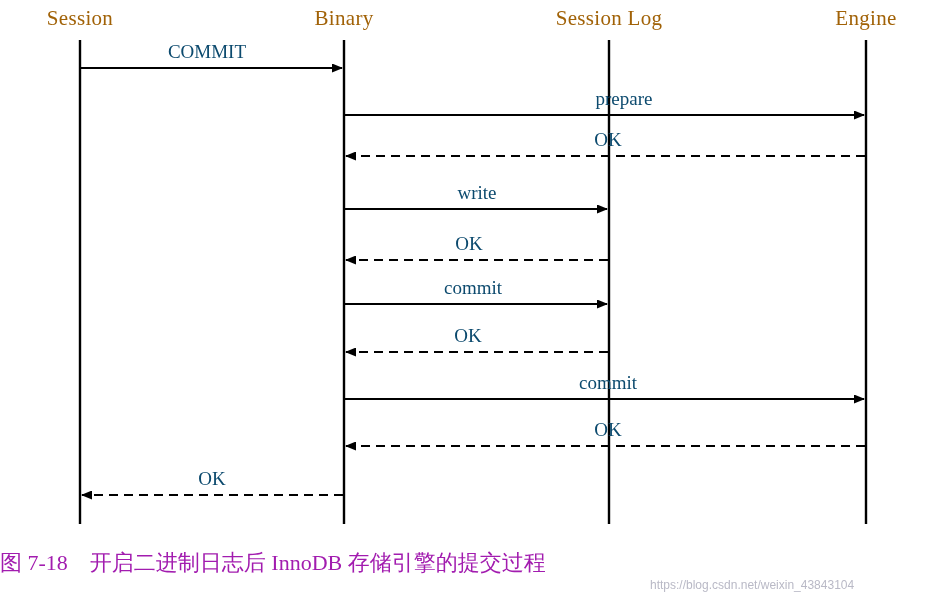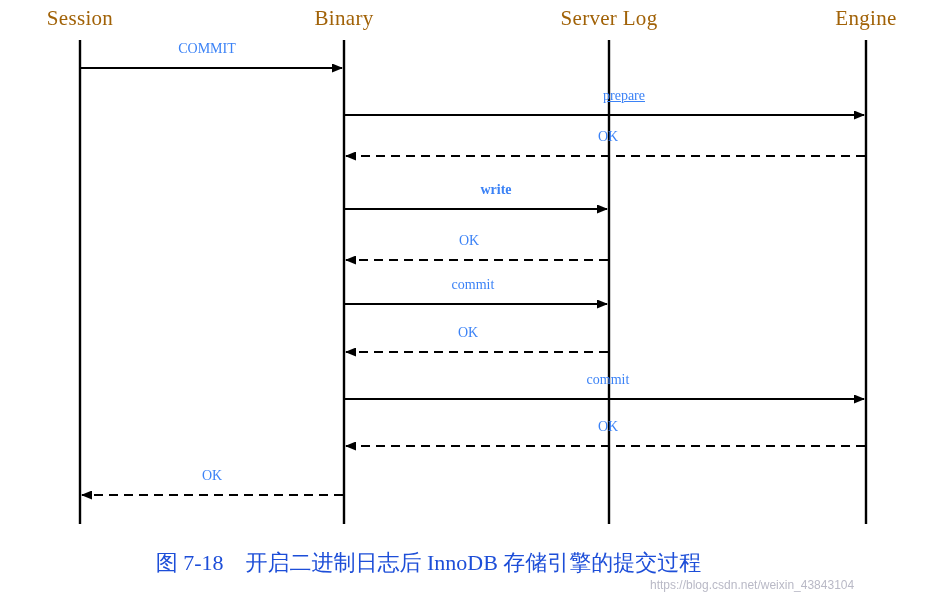--- a/index.html
+++ b/index.html
@@ -27,33 +27,33 @@
     font-family: "Liberation Serif", serif;
     font-size: 21px;
     color: #a16207;
     white-space: nowrap;
     transform: translateX(-50%);
     letter-spacing: 0.3px;
   }
   .msg-label {
     position: absolute;
     font-family: "Liberation Serif", serif;
-    font-size: 14px;
-    color: #3b82f6;
+    font-size: 19px;
+    color: #0c4a6e;
     white-space: nowrap;
     transform: translateX(-50%);
   }
   .caption {
     position: absolute;
     left: 0;
     width: 857px;
-    text-align: center;
+    text-align: left;
     font-family: "Liberation Serif", serif;
     font-size: 22px;
-    color: #1d4ed8;
+    color: #a21caf;
     white-space: nowrap;
   }
   .watermark {
     position: absolute;
     font-family: "Liberation Sans", sans-serif;
     font-size: 12px;
     color: #b9b9c6;
     white-space: nowrap;
   }
 </style>
@@ -85,28 +85,28 @@
       <line x1="608" x2="346" y1="352" y2="352" stroke="#000000" stroke-width="2.2" stroke-dasharray="9 6" marker-end="url(#arrow)"></line>
       <line x1="345" x2="864" y1="399" y2="399" stroke="#000000" stroke-width="2.2" marker-end="url(#arrow)"></line>
       <line x1="865" x2="346" y1="446" y2="446" stroke="#000000" stroke-width="2.2" stroke-dasharray="9 6" marker-end="url(#arrow)"></line>
       <line x1="343" x2="82" y1="495" y2="495" stroke="#000000" stroke-width="2.2" stroke-dasharray="9 6" marker-end="url(#arrow)"></line>
     </g>
 </svg>
 
 <div id="lane-labels">
     <div class="lane-label" style="left: 80px; top: 6px;">Session</div>
     <div class="lane-label" style="left: 344px; top: 6px;">Binary</div>
-    <div class="lane-label" style="left: 609px; top: 6px;">Server Log</div>
+    <div class="lane-label" style="left: 609px; top: 6px;">Session Log</div>
     <div class="lane-label" style="left: 866px; top: 6px; text-align: center;">Engine</div>
   </div>
 <div id="msg-labels">
     <div class="msg-label" style="left: 207px; top: 41px;">COMMIT</div>
-    <div class="msg-label" style="left: 624px; top: 88px; text-decoration: underline;">prepare</div>
+    <div class="msg-label" style="left: 624px; top: 88px;">prepare</div>
     <div class="msg-label" style="left: 608px; top: 129px;">OK</div>
-    <div class="msg-label" style="left: 496px; top: 182px; font-weight: bold;">write</div>
+    <div class="msg-label" style="left: 477px; top: 182px;">write</div>
     <div class="msg-label" style="left: 469px; top: 233px;">OK</div>
     <div class="msg-label" style="left: 473px; top: 277px;">commit</div>
     <div class="msg-label" style="left: 468px; top: 325px;">OK</div>
     <div class="msg-label" style="left: 608px; top: 372px;">commit</div>
     <div class="msg-label" style="left: 608px; top: 419px;">OK</div>
     <div class="msg-label" style="left: 212px; top: 468px;">OK</div>
   </div>
 
 <div class="caption" style="top:548px;">图 7-18　开启二进制日志后 InnoDB 存储引擎的提交过程</div>
 

